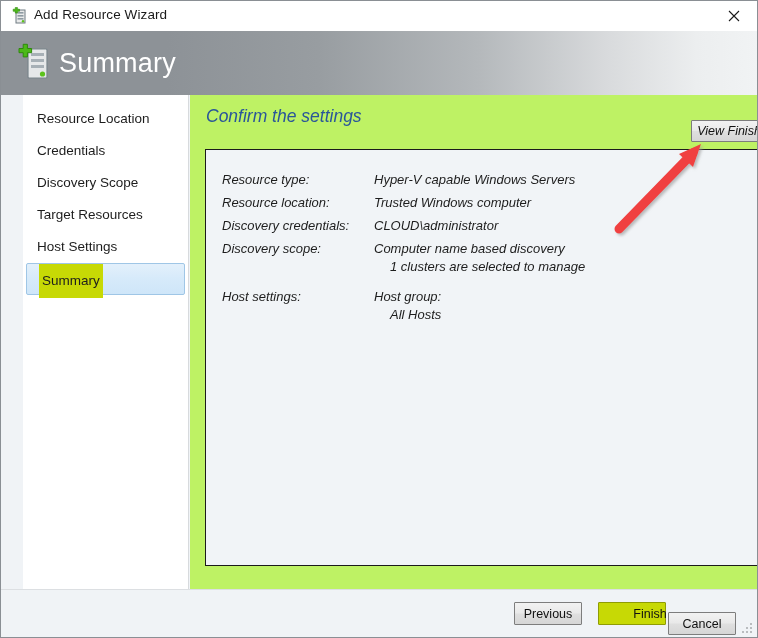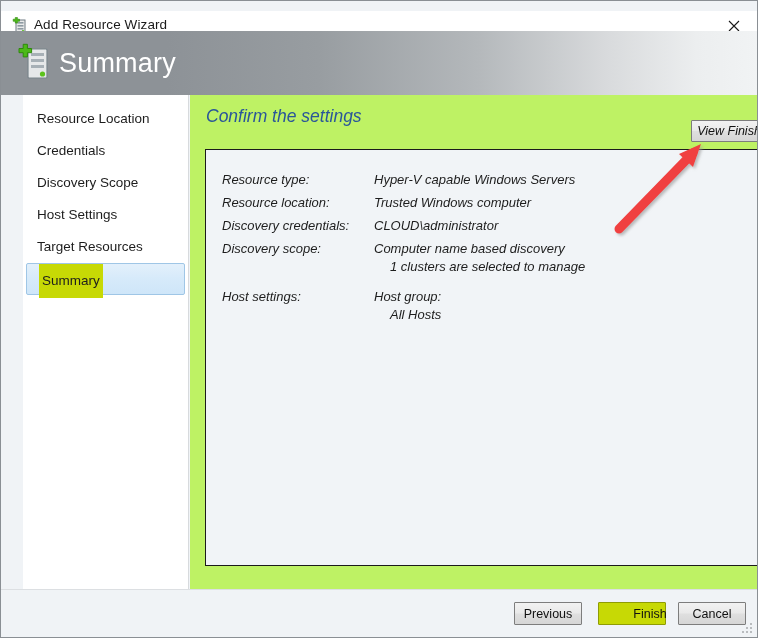--- a/index.html
+++ b/index.html
@@ -22,21 +22,20 @@
   }
 
   
   #titlebar {
     position: absolute;
     left: 0; top: 0;
     width: 100%;
     height: 30px;
     background: #ffffff;
     box-sizing: border-box;
-    margin-top: 10px;
   }
   #titlebar-icon {
     position: absolute;
     left: 9px; top: 6px;
     width: 18px; height: 18px;
   }
   #titlebar-text {
     position: absolute;
     left: 33px; top: 6px;
     font-size: 13.5px;
@@ -212,21 +211,21 @@
     box-sizing: border-box;
     cursor: default;
   }
   #previous-button { right: 175px; }
   #finish-button {
     right: 91px;
     background: #c7d905;
     border: 1px solid #8f9c04;
     padding-left: 36px;
   }
-  #cancel-button { right: 11px; }
+  #cancel-button { right: 21px; margin-top: 10px; }
   #resize-grip {
     position: absolute;
     right: 3px; bottom: 2px;
     width: 14px; height: 14px;
   }
 </style>
 </head>
 <body>
 
 <div id="window">
@@ -270,24 +269,24 @@
       <div class="nav-item">
         <span class="nav-label">Resource Location</span>
       </div>
       <div class="nav-item">
         <span class="nav-label">Credentials</span>
       </div>
       <div class="nav-item">
         <span class="nav-label">Discovery Scope</span>
       </div>
       <div class="nav-item">
+        <span class="nav-label">Target Resources</span>
+      </div>
+      <div class="nav-item">
         <span class="nav-label">Host Settings</span>
-      </div>
-      <div class="nav-item">
-        <span class="nav-label">Target Resources</span>
       </div>
       <div class="nav-item selected">
         <span class="nav-label">Summary</span>
       </div>
     </div>
 
     <div id="content">
       <div id="content-heading">Confirm the settings</div>
 
       <div id="view-script-button">View Finish</div>

